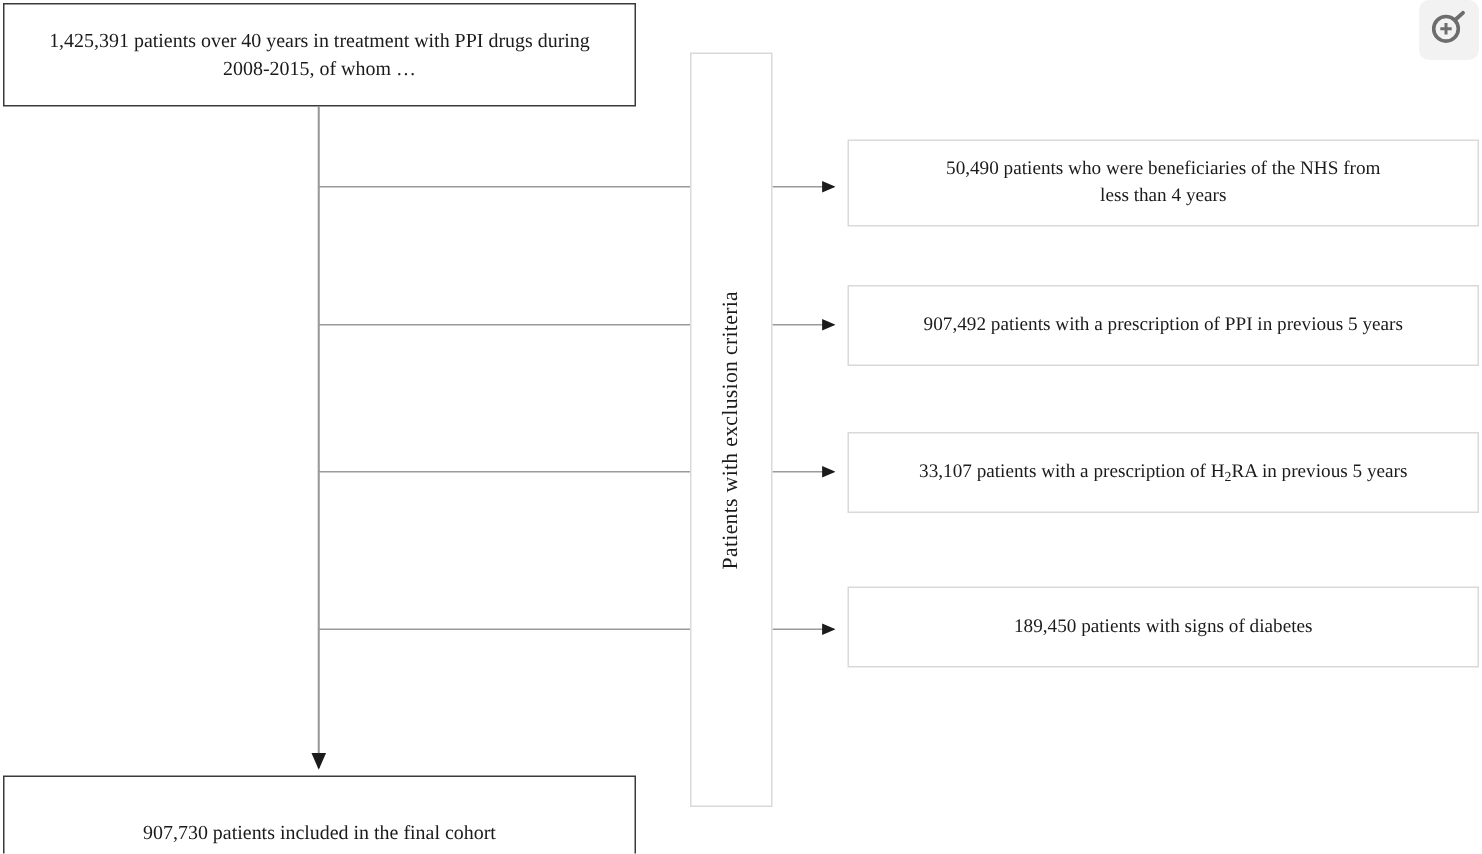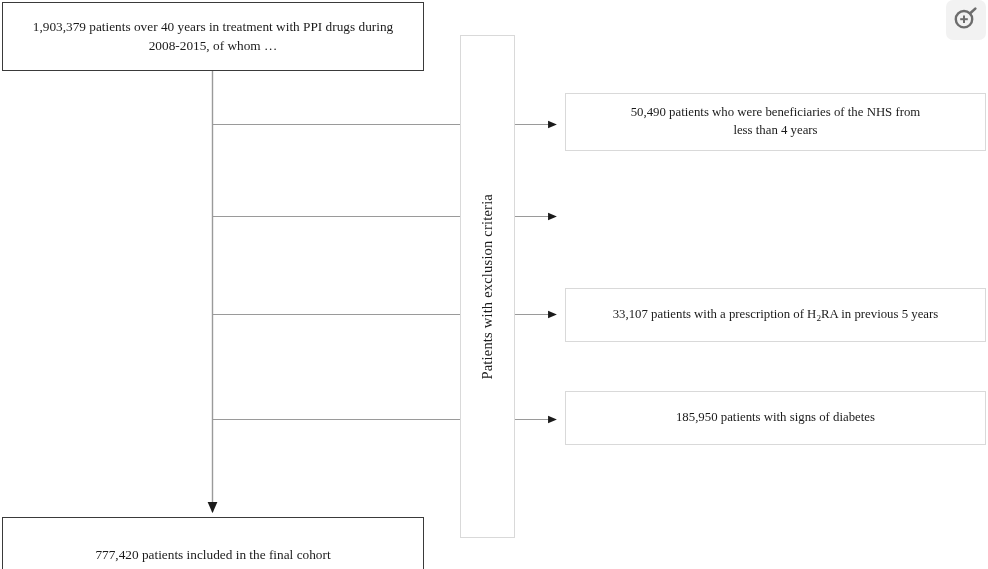--- a/index.html
+++ b/index.html
@@ -141,47 +141,50 @@
 
     <line x1="212" y1="216.5" x2="556" y2="216.5" stroke="#9a9a9a" stroke-width="1.1" marker-end="url(#arrow-right)"></line>
 
     <line x1="212" y1="314.5" x2="556" y2="314.5" stroke="#9a9a9a" stroke-width="1.1" marker-end="url(#arrow-right)"></line>
 
     <line x1="212" y1="419.5" x2="556" y2="419.5" stroke="#9a9a9a" stroke-width="1.1" marker-end="url(#arrow-right)"></line>
   </svg>
 
   <div class="node node-dark" id="cohort-source">
     <span class="node-text">
-      <span>1,903,379 patients over 40 years in treatment with PPI drugs during</span><br>
+      <span>1,425,391 patients over 40 years in treatment with PPI drugs during</span><br>
       <span>2008-2015, of whom …</span>
     </span>
   </div>
 
   <div class="node node-light" id="exclusion-band">
     <span class="vertical-label">Patients with exclusion criteria</span>
   </div>
 
   <div class="node node-light exclusion-box" id="exclusion-1">
     <span class="node-text">
       <span>50,490 patients who were beneficiaries of the NHS from</span><br>
       <span>less than 4 years</span>
     </span>
   </div>
 
+  <div class="node node-light exclusion-box" id="exclusion-2">
+    <span class="node-text">907,492 patients with a prescription of PPI in previous 5 years</span>
+  </div>
 
   <div class="node node-light exclusion-box" id="exclusion-3">
     <span class="node-text"><span>33,107 patients with a prescription of H</span><sub>2</sub><span>RA in previous 5 years</span></span>
   </div>
 
   <div class="node node-light exclusion-box" id="exclusion-4">
-    <span class="node-text">185,950 patients with signs of diabetes</span>
+    <span class="node-text">189,450 patients with signs of diabetes</span>
   </div>
 
   <div class="node node-dark" id="final-cohort">
-    <span class="node-text">777,420 patients included in the final cohort</span>
+    <span class="node-text">907,730 patients included in the final cohort</span>
   </div>
 
   <div id="zoom-badge">
     <svg width="26" height="26" viewBox="0 0 26 26">
       <circle cx="11" cy="12.2" r="8.2" fill="none" stroke="#6d6d6d" stroke-width="2.4"></circle>
       <line x1="11" y1="8.4" x2="11" y2="16" stroke="#6d6d6d" stroke-width="2"></line>
       <line x1="7.2" y1="12.2" x2="14.8" y2="12.2" stroke="#6d6d6d" stroke-width="2"></line>
       <line x1="17.2" y1="6.2" x2="22.3" y2="1.6" stroke="#6d6d6d" stroke-width="2.6" stroke-linecap="round"></line>
     </svg>
   </div>

